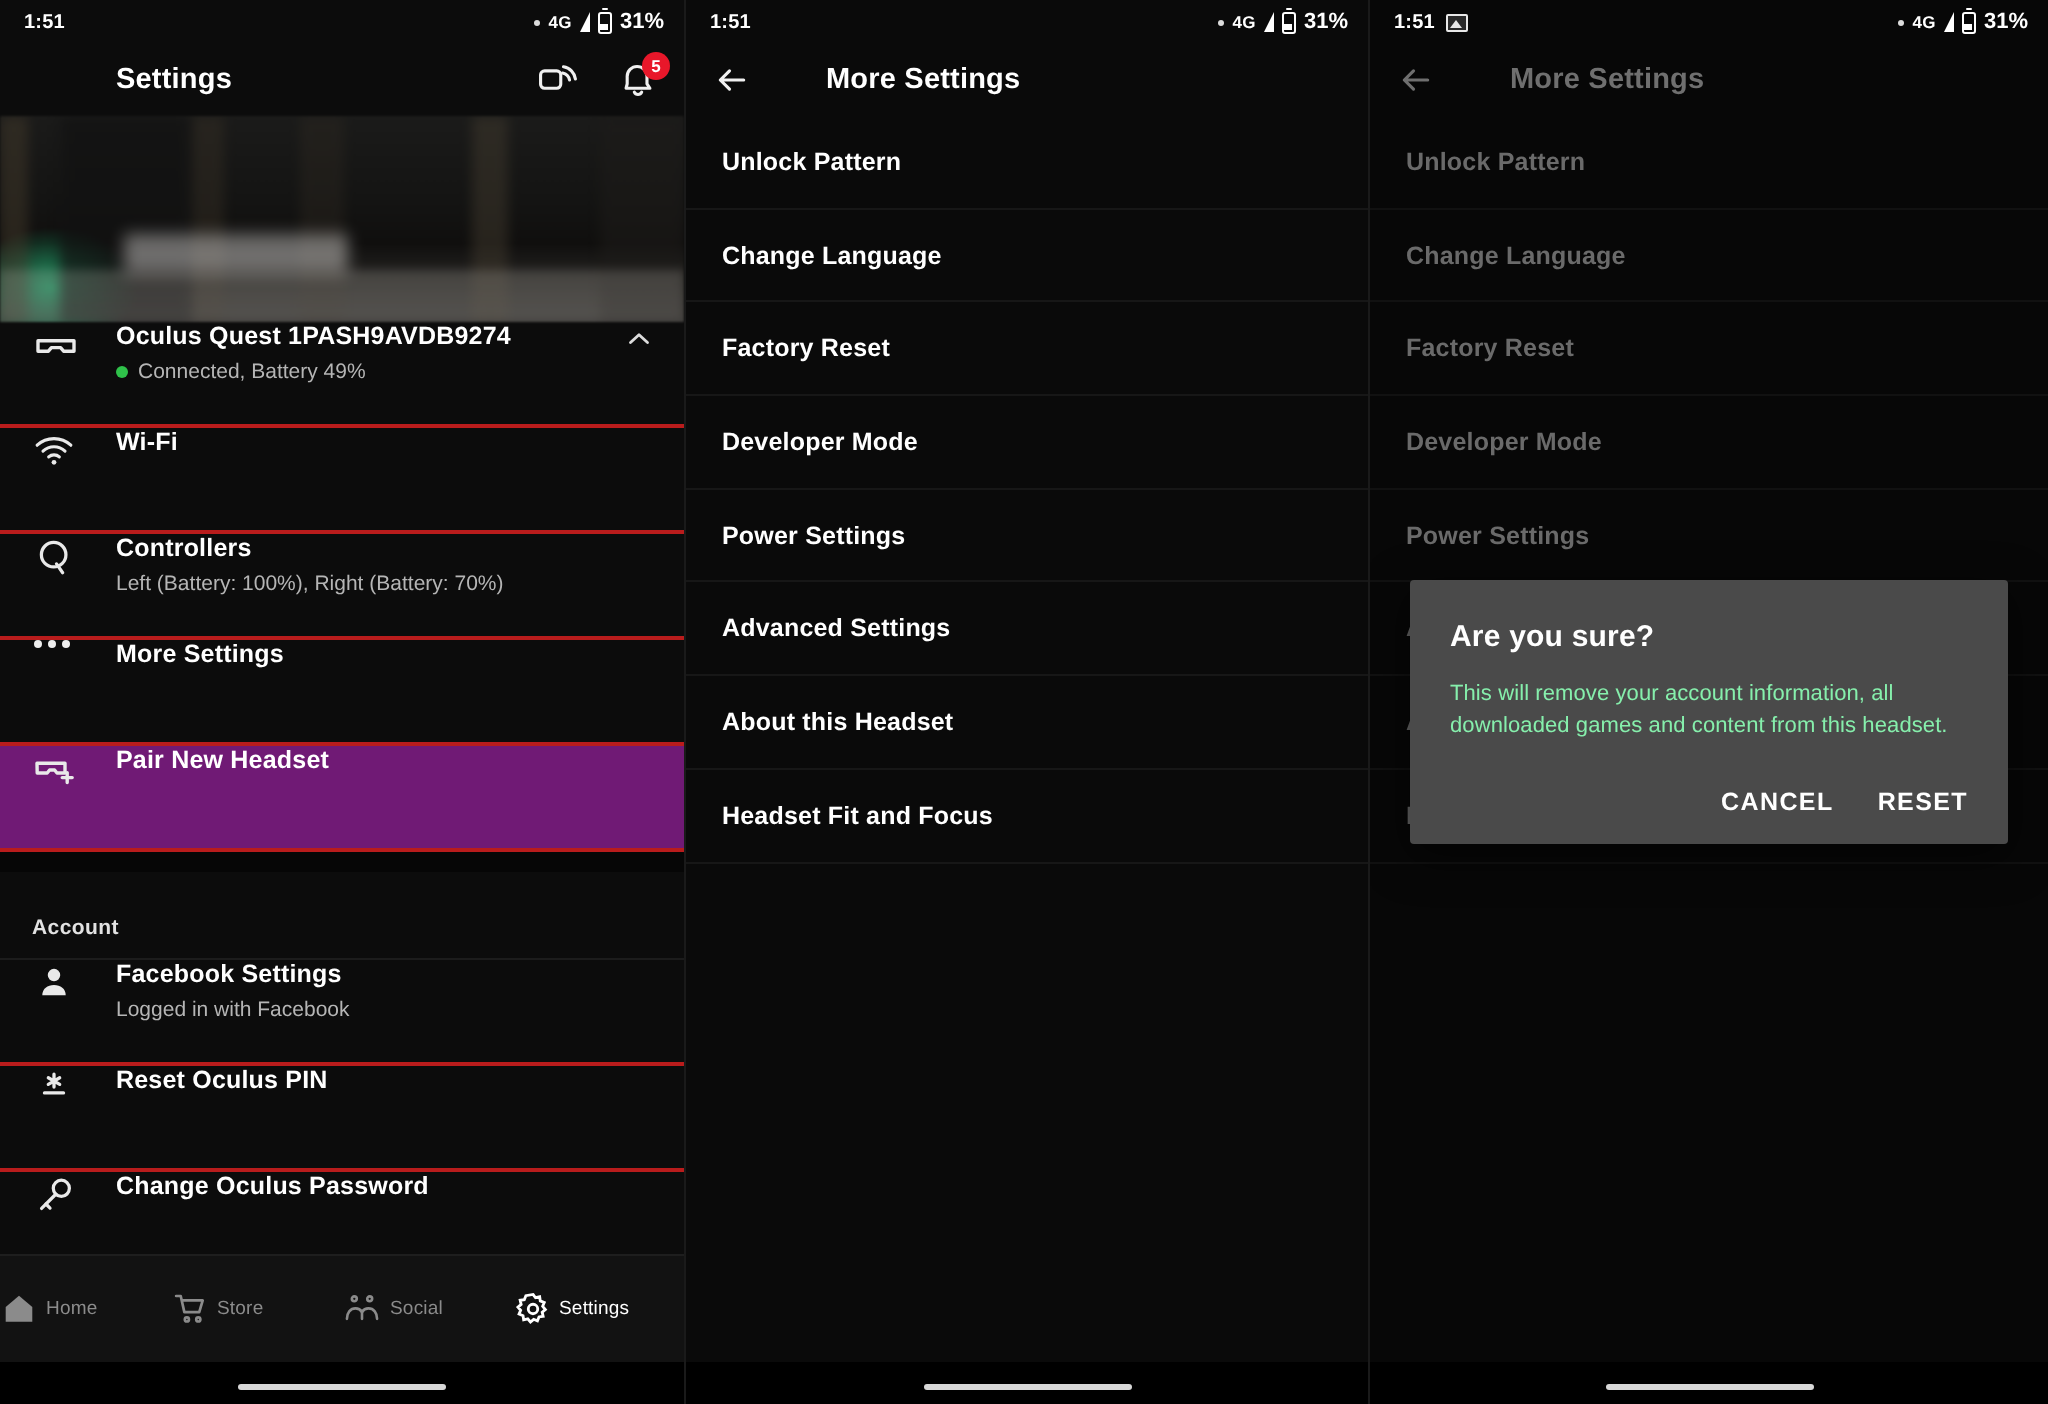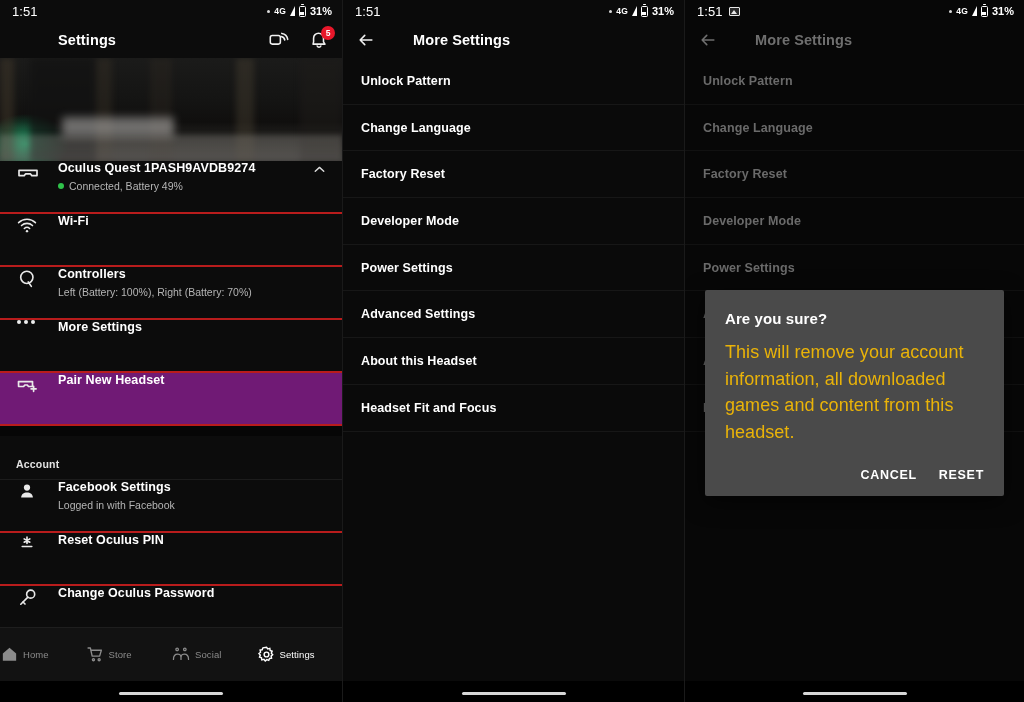--- a/index.html
+++ b/index.html
@@ -15,21 +15,21 @@
   .panel-2 { width: 342px; background: #0a0a0a; border-left: 1px solid #1a1a1a; }
   .panel-3 { width: 340px; background: #070707; border-left: 1px solid #1a1a1a; }
 
   
   .statusbar {
     height: 22px; display: flex; align-items: center;
     justify-content: space-between; padding: 0 10px 0 12px;
     color: #fff; font-size: 11px; font-weight: 700;
   }
   .sb-left { display: flex; align-items: center; gap: 6px; }
-  .sb-time { font-size: 13px; font-weight: 400; letter-spacing: .1px; }
+  .sb-time { font-size: 10px; font-weight: 700; letter-spacing: .1px; }
   .sb-shot {
     width: 11px; height: 9px; border: 1.4px solid #e8e8e8; border-radius: 1px;
     position: relative; background: #2a2a2a;
   }
   .sb-shot::after {
     content: ""; position: absolute; left: 1px; bottom: 0.5px;
     width: 0; height: 0; border-left: 3.5px solid transparent;
     border-right: 3.5px solid transparent; border-bottom: 4px solid #e8e8e8;
   }
   .sb-right { display: flex; align-items: center; gap: 4px; }
@@ -157,21 +157,21 @@
     position: absolute; left: 20px; top: 290px; width: 299px;
     background: #4a4a4a; border-radius: 2px;
     box-shadow: 0 6px 22px rgba(0,0,0,.6);
     padding: 20px 18px 8px 20px;
   }
   .dlg-title {
     font-size: 15px; font-weight: 700; color: #fff; letter-spacing: .1px;
     margin-bottom: 12px;
   }
   .dlg-body {
-    font-size: 18px; color: #eab308; line-height: 1.48; letter-spacing: .05px;
+    font-size: 11px; color: #86efac; line-height: 1.48; letter-spacing: .05px;
   }
   .dlg-actions {
     display: flex; justify-content: flex-end; gap: 22px;
     margin-top: 22px; padding-bottom: 6px; padding-right: 2px;
   }
   .dlg-btn {
     font-size: 12.5px; font-weight: 700; color: #fff; letter-spacing: .7px;
     cursor: pointer; background: none; border: none;
     font-family: "Liberation Sans", sans-serif;
   }

